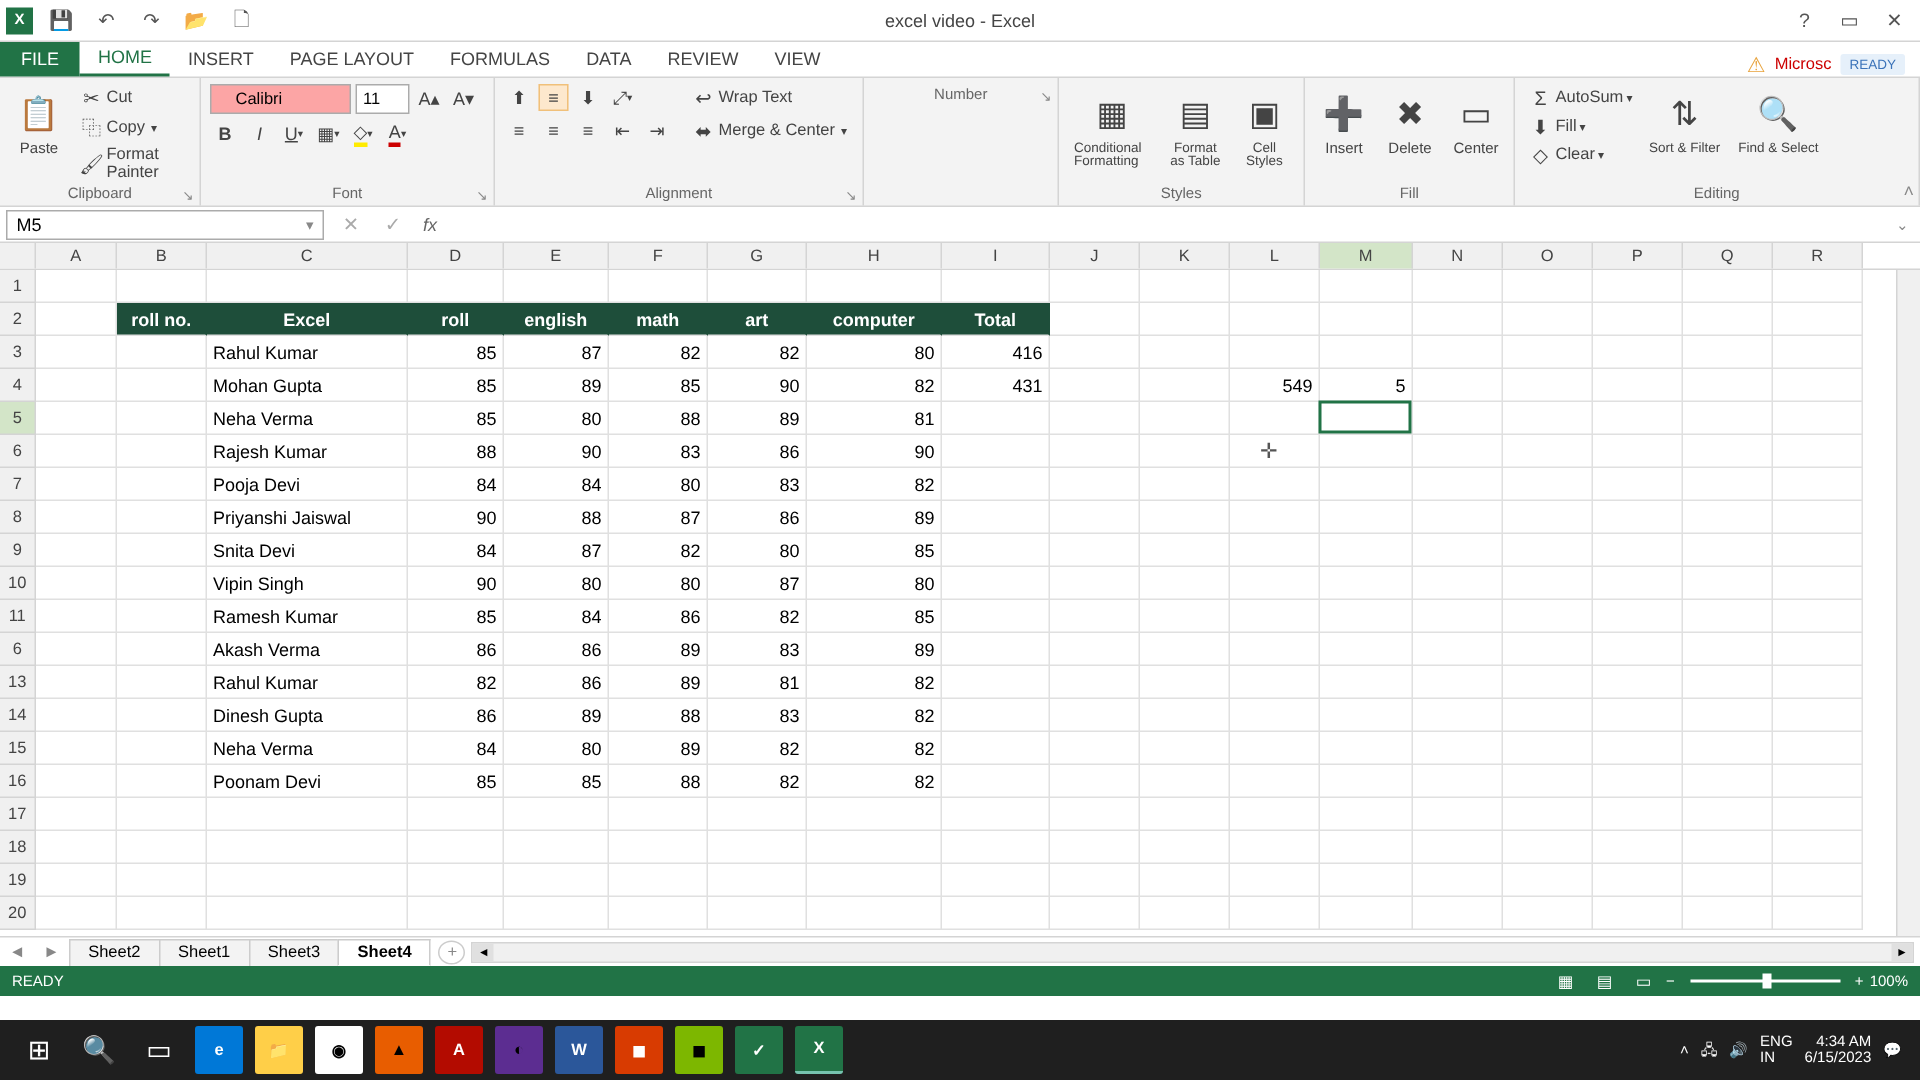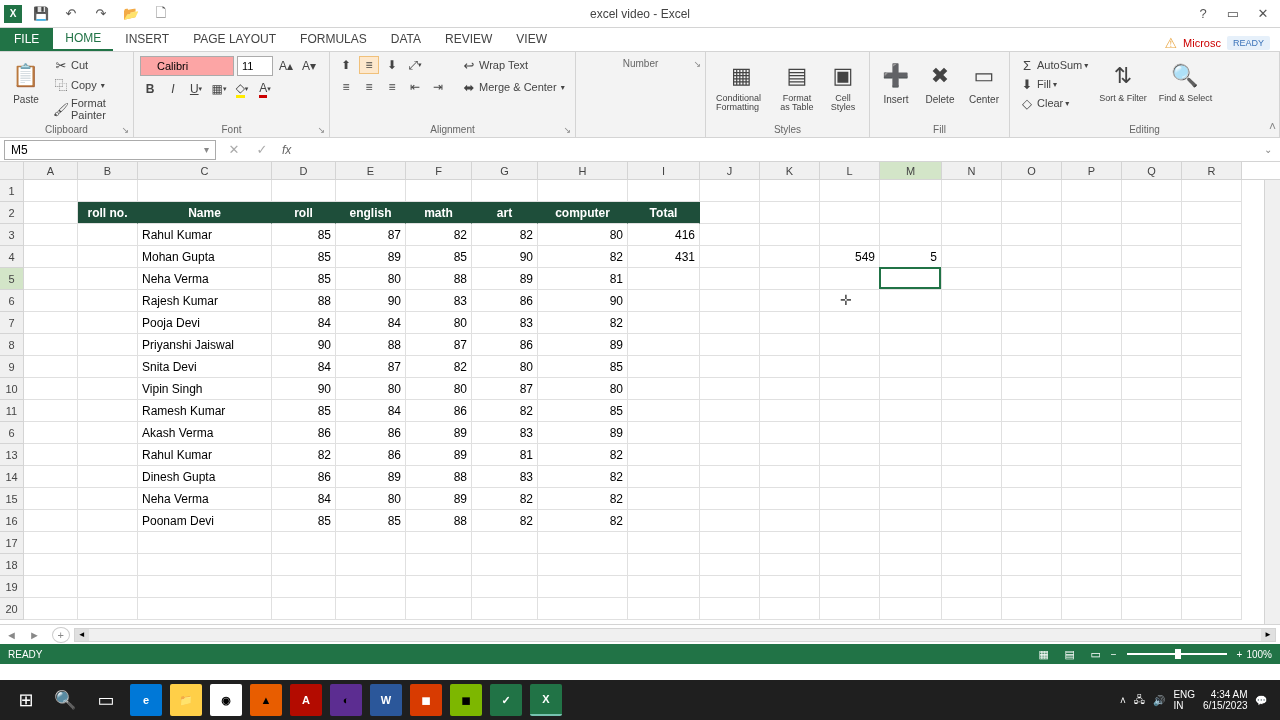--- a/index.html
+++ b/index.html
@@ -369,21 +369,21 @@
           <div class="cell" style="width: 62px;"></div>
           <div class="cell" style="width: 60px;"></div>
           <div class="cell" style="width: 60px;"></div>
           <div class="cell" style="width: 60px;"></div>
           <div class="cell" style="width: 60px;"></div>
           <div class="cell" style="width: 60px;"></div>
         </div>
         <div class="cell-row">
           <div class="cell" style="width: 54px;"></div>
           <div class="cell hdr-cell" style="width: 60px;">roll no.</div>
-          <div class="cell hdr-cell" style="width: 134px;">Name</div>
+          <div class="cell hdr-cell" style="width: 134px;">Excel</div>
           <div class="cell hdr-cell" style="width: 64px;">roll</div>
           <div class="cell hdr-cell" style="width: 70px;">english</div>
           <div class="cell hdr-cell" style="width: 66px;">math</div>
           <div class="cell hdr-cell" style="width: 66px;">art</div>
           <div class="cell hdr-cell" style="width: 90px;">computer</div>
           <div class="cell hdr-cell" style="width: 72px;">Total</div>
           <div class="cell" style="width: 60px;"></div>
           <div class="cell" style="width: 60px;"></div>
           <div class="cell" style="width: 60px;"></div>
           <div class="cell" style="width: 62px;"></div>
@@ -756,20 +756,26 @@
         <div class="active-cell" style="left: 855px; top: 87px; width: 62px; height: 22px;"></div>
         <div class="cursor-plus" style="left: 816px; top: 112px;">✛</div>
       </div>
   </div>
   <div class="vscroll"></div>
 </div>
 
 <div class="sheet-bar">
   <span class="sheet-nav">◄</span>
   <span class="sheet-nav">►</span>
+  <div id="sheet-tabs" style="display:flex">
+      <div class="sheet-tab">Sheet2</div>
+      <div class="sheet-tab">Sheet1</div>
+      <div class="sheet-tab">Sheet3</div>
+      <div class="sheet-tab active">Sheet4</div>
+    </div>
   <div class="sheet-add">+</div>
   <div class="hscroll">
     <div class="hs-btn" style="left:0">◄</div>
     <div class="hs-btn" style="right:0">►</div>
   </div>
 </div>
 
 <div class="status-bar">
   <span>READY</span>
   <div class="status-right">

